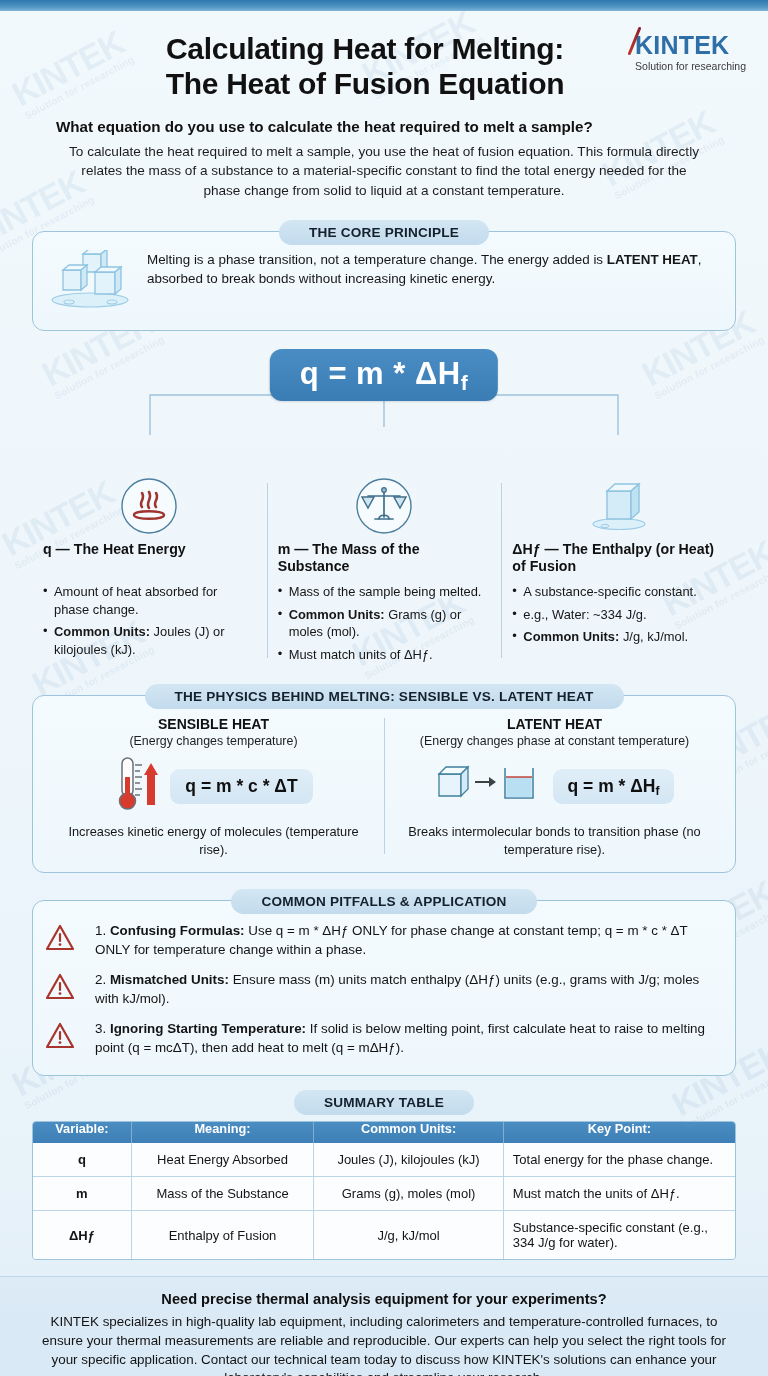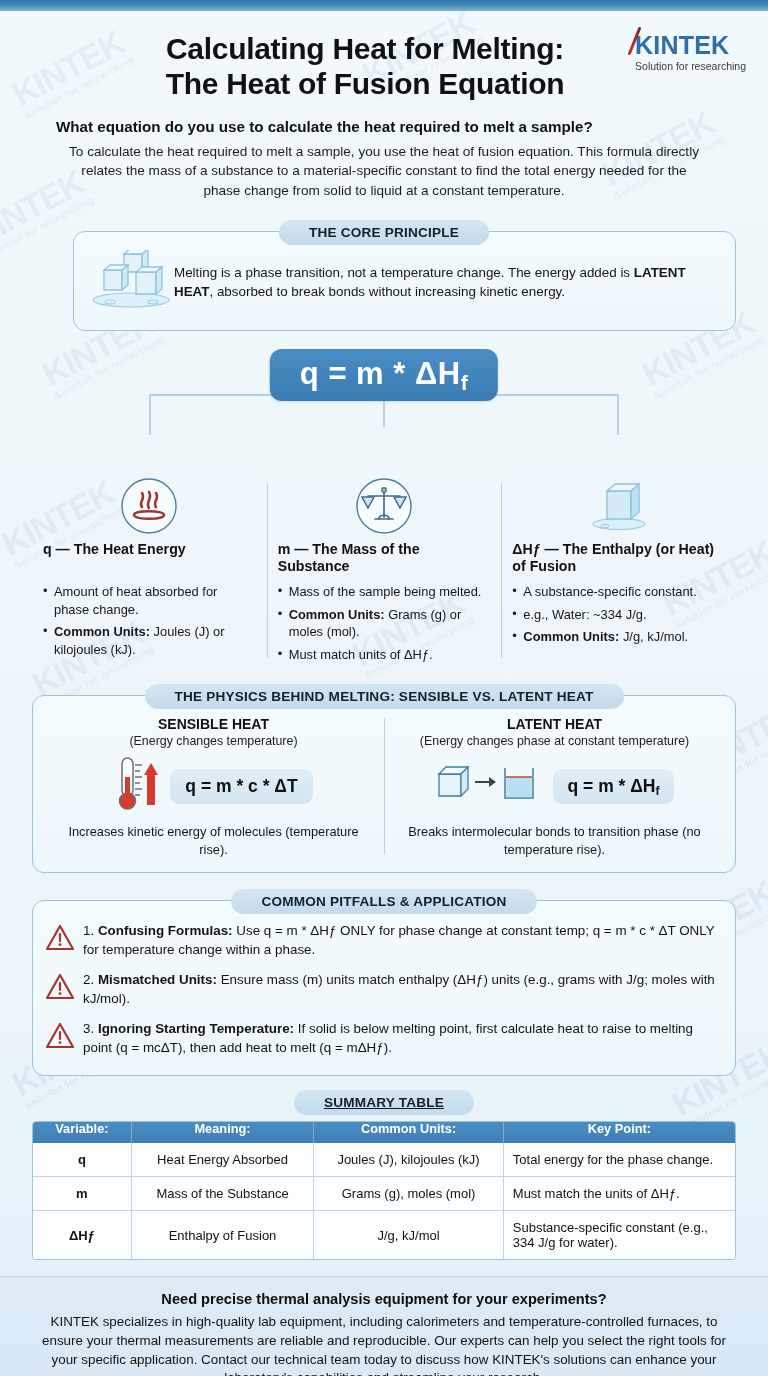--- a/index.html
+++ b/index.html
@@ -71,21 +71,21 @@
     font-size: 13.6px; font-weight: 700; color: #14202b; letter-spacing: .2px;
     text-align: right;
   }
   .card {
     border: 1px solid #9dc4dd; border-radius: 12px;
     background: linear-gradient(180deg,#f4fbfe 0%, #eef7fc 100%);
     margin-top: -14px; padding: 22px 16px 14px 16px;
     position: relative; z-index: 1;
   }
   
-  #core-card { display: flex; align-items: center; padding: 18px 18px 16px 14px; margin-left: 41px; }
+  #core-card { display: flex; align-items: flex-start; gap: 14px; padding: 18px 18px 16px 14px; }
   .core-text { font-size: 13.4px; line-height: 1.43; color: #161616; }
   
   .eq-wrap { position: relative; margin-top: 18px; height: 126px; }
   .eq-box {
     position: absolute; left: 50%; transform: translateX(-50%); top: 0;
     background: linear-gradient(180deg,#4a8dc4 0%, #3a7cb4 100%);
     border-radius: 12px; padding: 7px 30px 9px 30px;
     color: #fff; font-size: 31px; font-weight: 700; letter-spacing: .5px;
     box-shadow: 0 1px 2px rgba(0,0,0,.12);
   }
@@ -117,21 +117,21 @@
   .phy-title { font-size:14px; font-weight:700; color:#111; }
   .phy-sub { font-size:12.4px; color:#1d1d1d; margin-top:2px; }
   .phy-row { display:flex; align-items:center; justify-content:center; gap:10px; margin-top:7px; height: 62px;}
   .formula-pill {
     background: linear-gradient(180deg,#e0eef8,#d3e6f3); border-radius: 9px;
     padding: 7px 15px; font-size: 17.5px; font-weight: 700; color:#101010; white-space: nowrap;
   }
   .phy-foot { font-size:12.8px; line-height:1.35; margin-top:6px; color:#161616;}
   
   #pitfalls-card { padding: 20px 16px 14px 12px; }
-  .pit { display:flex; gap:8px; align-items:flex-start; margin-bottom: 11px; }
+  .pit { display:flex; gap:20px; align-items:flex-start; margin-bottom: 11px; }
   .pit:last-child { margin-bottom: 4px; }
   .pit-num { font-size:13.4px; line-height:1.42; }
   .pit-txt { font-size:13.4px; line-height:1.42; color:#141414; }
   .pit-icon { flex: 0 0 30px; padding-top: 3px; }
   
   table { border-collapse: collapse; width: 100%; margin-top: -8px; table-layout: fixed;}
   thead th {
     background: linear-gradient(180deg,#4f92c6,#3d7fb6); color:#fff;
     font-size: 12.8px; font-weight:700; padding: 7px 6px; text-align:center;
     border-right: 1px solid #7fb0d4;
@@ -425,21 +425,21 @@
               <path d="M15 2 L28 25 L2 25 Z" fill="none" stroke="#a8342c" stroke-width="2.2" stroke-linejoin="round"></path>
               <path d="M15 10 L15 17" stroke="#a8342c" stroke-width="2.2" stroke-linecap="round"></path>
               <circle cx="15" cy="20.6" r="1.4" fill="#a8342c"></circle>
             </svg>
         </span>
         <div class="pit-txt"><span class="pit-num">3.</span> <b>Ignoring Starting Temperature:</b><span> If solid is below melting point, first calculate heat to raise to melting point (q = mcΔT), then add heat to melt (q = mΔHƒ).</span></div>
       </div>
     </div>
   </div>
 
-  <div class="section" style="margin-top:14px; margin-bottom:0;text-decoration:underline;">
+  <div class="section" style="margin-top:14px; margin-bottom:0;">
     <div class="pill">SUMMARY TABLE</div>
   </div>
   <div class="tbl-wrap" style="margin-top:6px;">
     <table>
       <colgroup>
           <col style="width:14%">
           <col style="width:26%">
           <col style="width:27%">
           <col style="width:33%">
         </colgroup>

